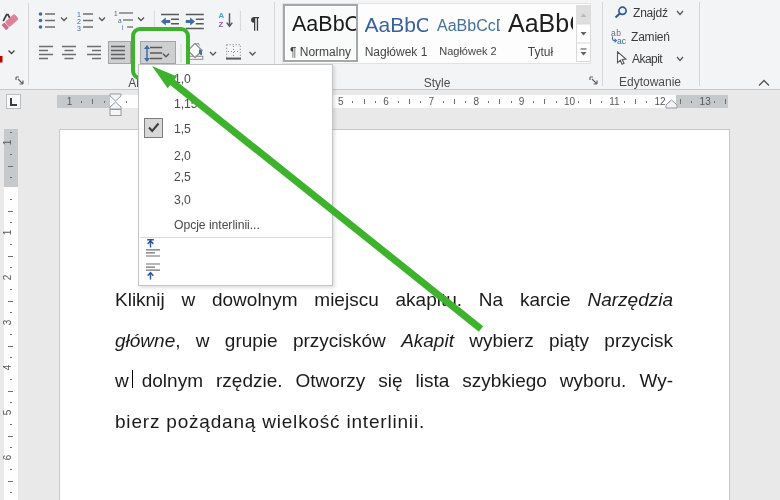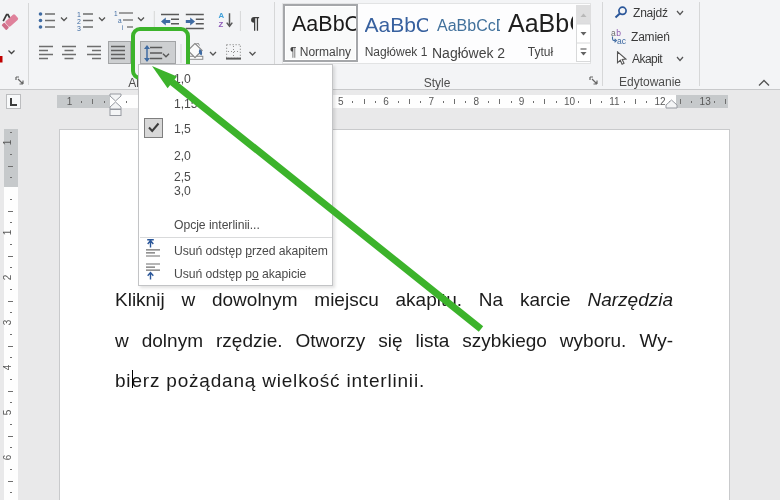--- a/index.html
+++ b/index.html
@@ -145,21 +145,21 @@
 <div class="vsep" style="left:274px;top:2px;height:84px"></div>
 
 <div class="abs" style="left:282px;top:3px;width:309px;height:61px;background:#fdfdfe;border:1px solid #e2e3e4"></div>
 
 <div class="abs" style="left:283px;top:4px;width:75px;height:58px;background:#f9fafa;border:2px solid #a5a7aa;box-shadow:inset 0 0 0 1px #fff"></div>
 <div class="abs" style="left:292px;top:12px;width:64px;height:26px;font-size:21.5px;color:#1a1a1a;white-space:nowrap;overflow:hidden">AaBbCc</div>
 <div class="abs" style="left:285px;top:45px;width:71px;text-align:center;font-size:12px;color:#444;white-space:nowrap">¶ Normalny</div>
 <div class="abs" style="left:364.5px;top:13px;width:63.5px;height:25px;font-size:21px;color:#38619f;white-space:nowrap;overflow:hidden">AaBbCc</div>
 <div class="abs" style="left:360px;top:45px;width:72px;text-align:center;font-size:12px;color:#444;white-space:nowrap">Nagłówek 1</div>
 <div class="abs" style="left:437px;top:17px;width:63px;height:20px;font-size:16px;color:#41719c;white-space:nowrap;overflow:hidden">AaBbCcD</div>
-<div class="abs" style="left:432px;top:45px;width:72px;text-align:center;font-size:14px;color:#444;white-space:nowrap">Nagłówek 2</div>
+<div class="abs" style="left:432px;top:45px;width:72px;text-align:center;font-size:11px;color:#444;white-space:nowrap">Nagłówek 2</div>
 <div class="abs" style="left:508px;top:9px;width:65px;height:28px;font-size:25px;color:#1f1f1f;white-space:nowrap;overflow:hidden">AaBbC</div>
 <div class="abs" style="left:505px;top:45px;width:71px;text-align:center;font-size:12px;color:#444;white-space:nowrap">Tytuł</div>
 
 <div class="abs" style="left:576px;top:5px;width:15px;height:57px;border:1px solid #d8d9da;background:#fff"></div>
 <div class="abs" style="left:576px;top:5px;width:15px;height:19px;background:#dededf"></div>
 <svg class="abs" style="left:576px;top:5px" width="15" height="57" viewBox="0 0 15 57">
   <path d="M4.5 12 L7.5 8.5 L10.5 12 Z" fill="#b8b8b8"></path>
   <line x1="0" y1="19" x2="15" y2="19" stroke="#d8d9da"></line>
   <path d="M4.5 27 L7.5 30.5 L10.5 27 Z" fill="#636363"></path>
   <line x1="0" y1="38" x2="15" y2="38" stroke="#d8d9da"></line>
@@ -322,38 +322,37 @@
       <div class="abs" style="left:8px;top:435.5px;width:5px;height:1px;background:#6f6f6f"></div>
       <div class="abs" style="left:10px;top:446.75px;width:1.5px;height:1px;background:#6f6f6f"></div>
       <div class="abs" style="left:10px;top:469.25px;width:1.5px;height:1px;background:#6f6f6f"></div>
       <div class="abs" style="left:8px;top:480.5px;width:5px;height:1px;background:#6f6f6f"></div>
       <div class="abs" style="left:10px;top:491.75px;width:1.5px;height:1px;background:#6f6f6f"></div>
     </div>
   </div>
 
 <div id="doctext">
   <div class="j">Kliknij w dowolnym miejscu akapitu. Na karcie <i>Narzędzia</i></div>
+  <div class="j"><i>główne</i>, w grupie przycisków <i>Akapit</i> wybierz piąty przycisk</div>
   <div class="j">w dolnym rzędzie. Otworzy się lista szybkiego wyboru. Wy-</div>
   <div style="letter-spacing:0.8px">bierz pożądaną wielkość interlinii.</div>
 </div>
 <div class="abs" style="left:131.8px;top:370px;width:1.2px;height:18px;background:#000"></div>
 
 <div id="grect"></div>
 
 <div id="menu">
   <div class="mi" style="top:7px">1,0</div>
   <div class="mi" style="top:31.5px">1,15</div>
   <div class="mi" style="top:56.5px">1,5</div>
   <div class="mi" style="top:84px">2,0</div>
   <div class="mi" style="top:105px">2,5</div>
-  <div class="mi" style="top:119px">3,0</div>
+  <div class="mi" style="top:128px">3,0</div>
   <div class="mi" style="top:152.5px">Opcje interlinii...</div>
   <div style="position:absolute;left:1px;top:172px;width:192px;height:1px;background:#d9dadb"></div>
-  <div class="mi" style="top:178.5px">Usuń odstęp <u style="text-decoration:underline">p</u>rzed akapitem</div>
-  <div class="mi" style="top:202px">Usuń odstęp p<u style="text-decoration:underline">o</u> akapicie</div>
 </div>
 
 <div class="abs" style="left:143.5px;top:118px;width:19.5px;height:19.5px;background:#d8d8d8;border:1px solid #7f7f7f;z-index:25"></div>
 <svg class="abs" style="left:143.5px;top:118px;z-index:26" width="19" height="19" viewBox="0 0 19 19">
   <path d="M5 9.5 L8.2 13 L14.5 5.5" stroke="#3c3c3c" stroke-width="2" fill="none"></path>
 </svg>
 
 <svg class="abs" style="left:145px;top:239px;z-index:25" width="17" height="18" viewBox="0 0 17 18">
   <path d="M5.5 8.5 V2.5 M2.7 5 L5.5 1.7 L8.3 5 M2.2 0.8 H8.8" stroke="#2b579a" stroke-width="1.4" fill="none"></path>
   <path d="M1 10.8 H15 M1 13.9 H10 M1 17 H15" stroke="#6f6f6f" stroke-width="1.2"></path>

